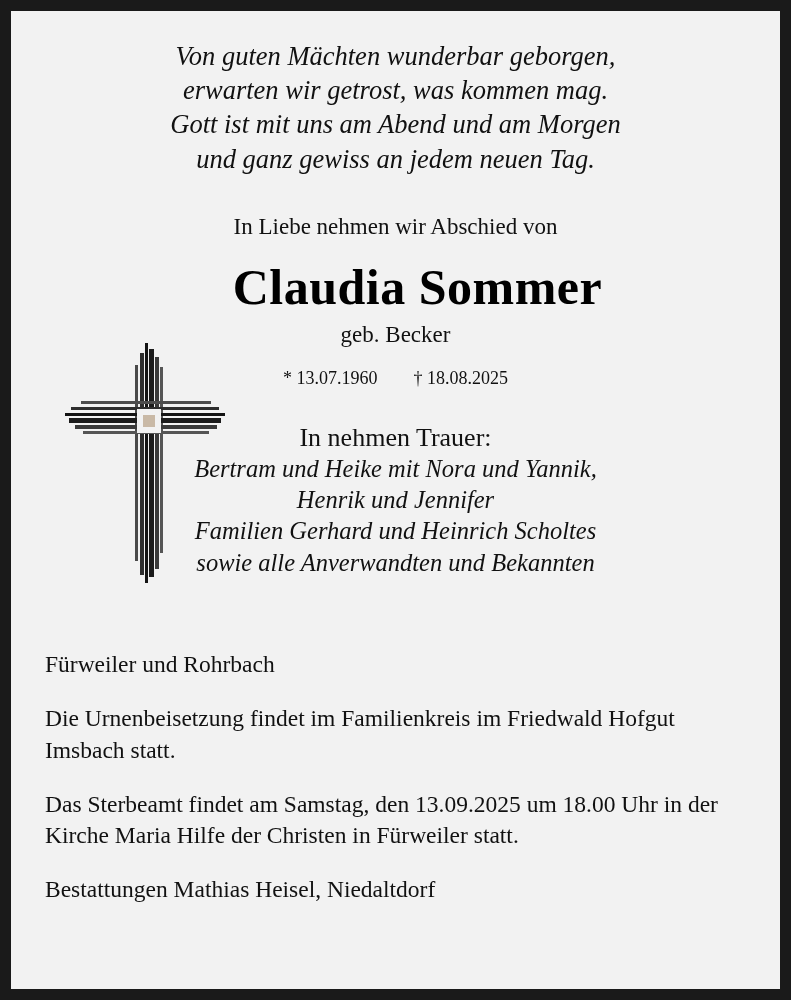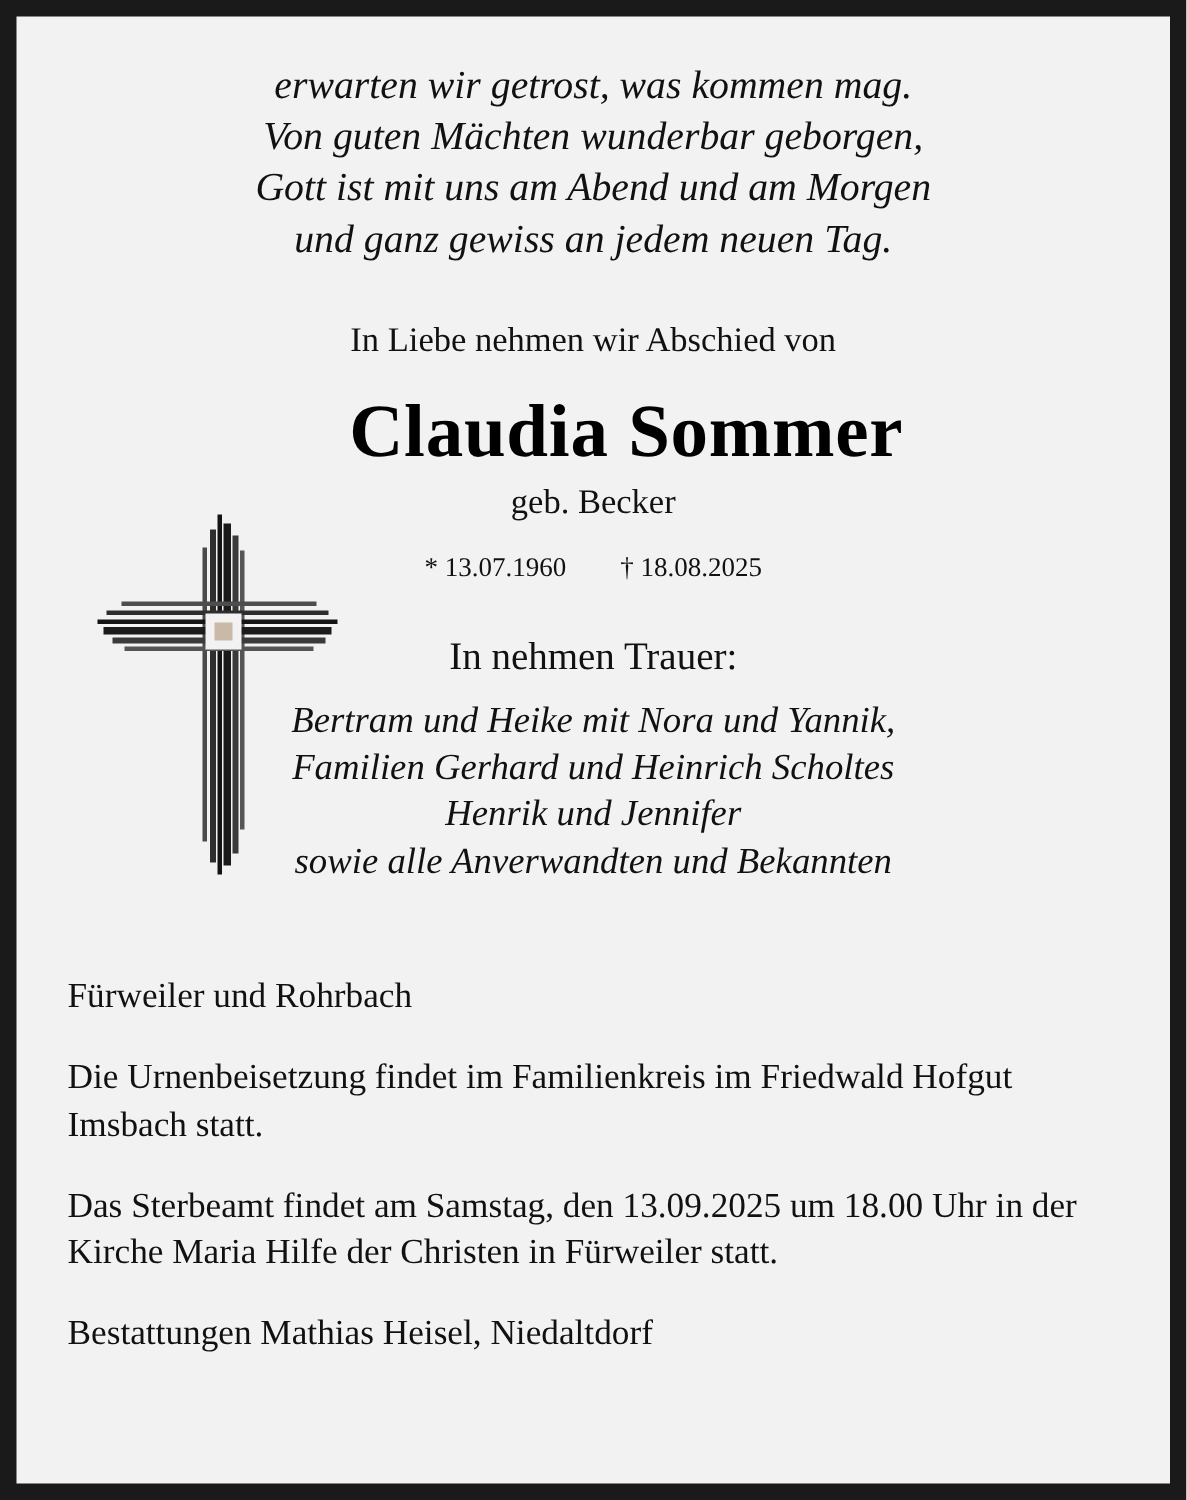--- a/index.html
+++ b/index.html
@@ -78,21 +78,21 @@
     color: #111;
     margin-top: 34px;
   }
   .mourners {
     text-align: center;
     font-family: "Liberation Serif", "DejaVu Serif", serif;
     font-style: italic;
     font-size: 24.5px;
     line-height: 1.28;
     color: #111;
-    margin-top: 12px;
+    margin-top: 0;
   }
   .mourners div { white-space: nowrap; }
 
   .cross-wrap {
     position: absolute;
     left: 46px;
     top: 320px;
     width: 180px;
     height: 260px;
   }
@@ -110,40 +110,40 @@
   .footer p { margin: 0 0 23px 0; }
   .footer p:last-child { margin-bottom: 0; }
 </style>
 </head>
 <body>
 
 <div class="page">
   <div class="inner">
 
     <div class="poem">
+      <div>Von guten Mächten wunderbar geborgen,</div>
       <div>erwarten wir getrost, was kommen mag.</div>
-      <div>Von guten Mächten wunderbar geborgen,</div>
       <div>Gott ist mit uns am Abend und am Morgen</div>
       <div>und ganz gewiss an jedem neuen Tag.</div>
     </div>
 
     <div class="farewell">In Liebe nehmen wir Abschied von</div>
 
     <div class="name">Claudia Sommer</div>
     <div class="maiden">geb. Becker</div>
 
     <div class="dates">
       <span>* 13.07.1960</span><span class="gap"></span><span>† 18.08.2025</span>
     </div>
 
     <div class="mourning-title">In nehmen Trauer:</div>
     <div class="mourners">
       <div>Bertram und Heike mit Nora und Yannik,</div>
+      <div>Henrik und Jennifer</div>
       <div>Familien Gerhard und Heinrich Scholtes</div>
-      <div>Henrik und Jennifer</div>
       <div>sowie alle Anverwandten und Bekannten</div>
     </div>
 
     <div class="cross-wrap">
       <svg width="180" height="260" viewBox="0 0 180 260">
         <defs>
           <linearGradient id="gshade" x1="0" y1="0" x2="1" y2="0">
             <stop offset="0%" stop-color="#6b6b6b"></stop>
             <stop offset="45%" stop-color="#111111"></stop>
             <stop offset="100%" stop-color="#2b2b2b"></stop>

